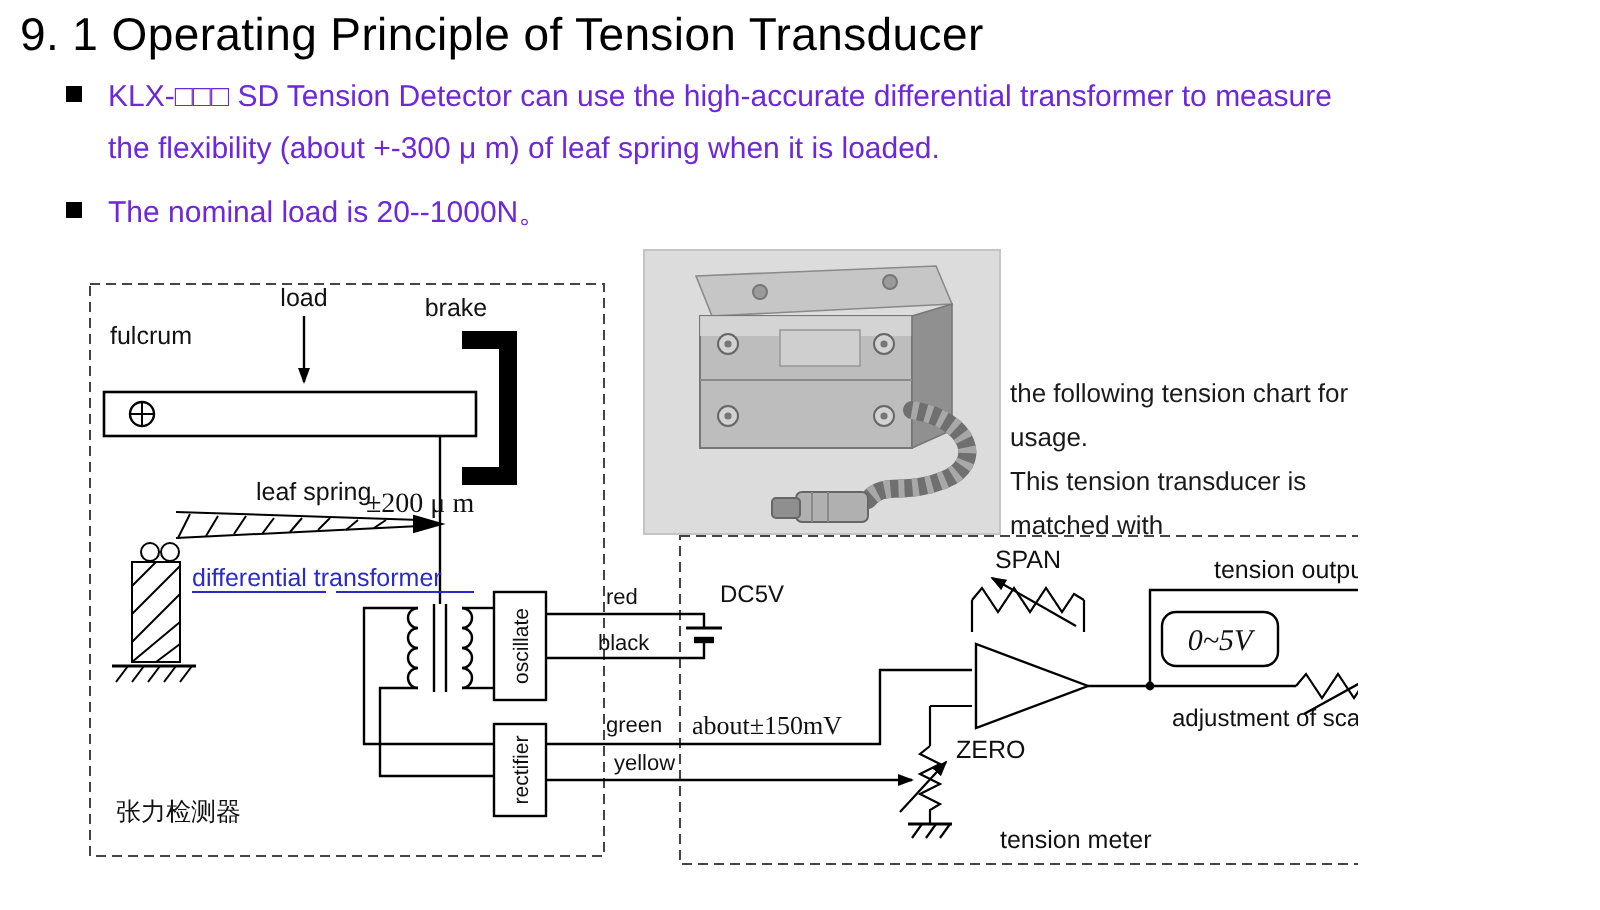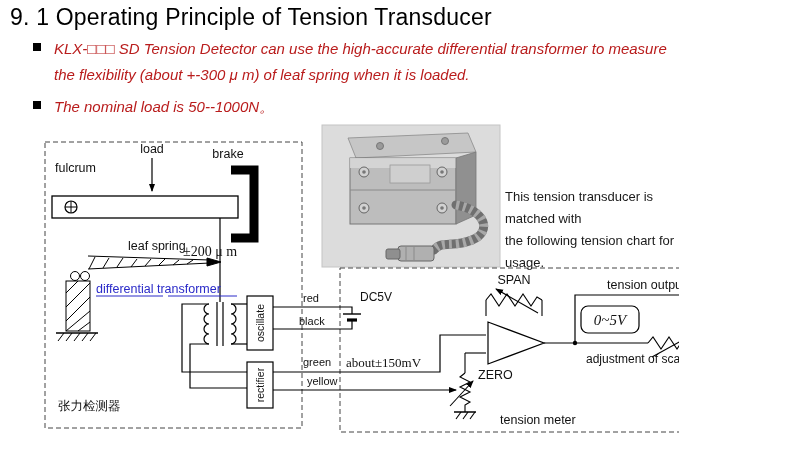--- a/index.html
+++ b/index.html
@@ -1,21 +1,21 @@
 <!DOCTYPE html>
 <html><head>
 <meta charset="utf-8">
 <style>
   html,body{margin:0;padding:0;background:#fff;}
   .page{position:relative;width:679px;height:455px;background:#fff;overflow:hidden;
         font-family:"Liberation Sans","DejaVu Sans",sans-serif;color:#111;}
   .title{position:absolute;left:10px;top:4px;font-size:23px;letter-spacing:0.2px;color:#000;}
   .bullet-row{position:absolute;left:33px;display:flex;align-items:flex-start;}
   .bullet-row .sq{width:8px;height:8px;background:#000;margin-top:7px;margin-right:13px;flex:0 0 auto;}
-  .bullet-lines{font-size:15px;line-height:26px;color:#b91c1c;width:735px;font-style:italic;}
+  .bullet-lines{font-size:15px;line-height:26px;color:#6d28d9;width:735px;}
   .b1{top:36px;}
   .b2{top:94px;}
   .caption{position:absolute;left:505px;top:186px;font-size:13px;line-height:22px;color:#1a1a1a;}
   svg{position:absolute;left:0;top:0;}
   svg text{font-family:"Liberation Sans","DejaVu Sans",sans-serif;fill:#111;}
   svg text.serif{font-family:"Liberation Serif","DejaVu Serif",serif;}
   svg text.link{fill:#2a2ac8;}
 </style>
 </head>
 <body>
@@ -28,27 +28,27 @@
     <span class="sq"></span>
     <div class="bullet-lines">
       <div>KLX-□□□ SD  Tension Detector can use the high-accurate differential transformer to measure</div>
       <div>the flexibility (about +-300 μ m) of leaf spring when it is loaded.</div>
     </div>
   </div>
 
   <div class="bullet-row b2">
     <span class="sq"></span>
     <div class="bullet-lines">
-      <div>The nominal load is  50--1000N。</div>
+      <div>The nominal load is  20--1000N。</div>
     </div>
   </div>
 
   <div class="caption">
+    <div>the following tension chart for usage.</div>
     <div>This tension transducer is matched with</div>
-    <div>the following tension chart for usage.</div>
   </div>
 
   <svg width="800" height="455" viewBox="0 0 800 455">
     <defs>
       <marker id="arr" markerWidth="9" markerHeight="8" refX="7" refY="3" orient="auto" markerUnits="userSpaceOnUse">
         <path d="M0,0 L8,3 L0,6 Z" fill="#000"></path>
       </marker>
     </defs>
 
     <g>

